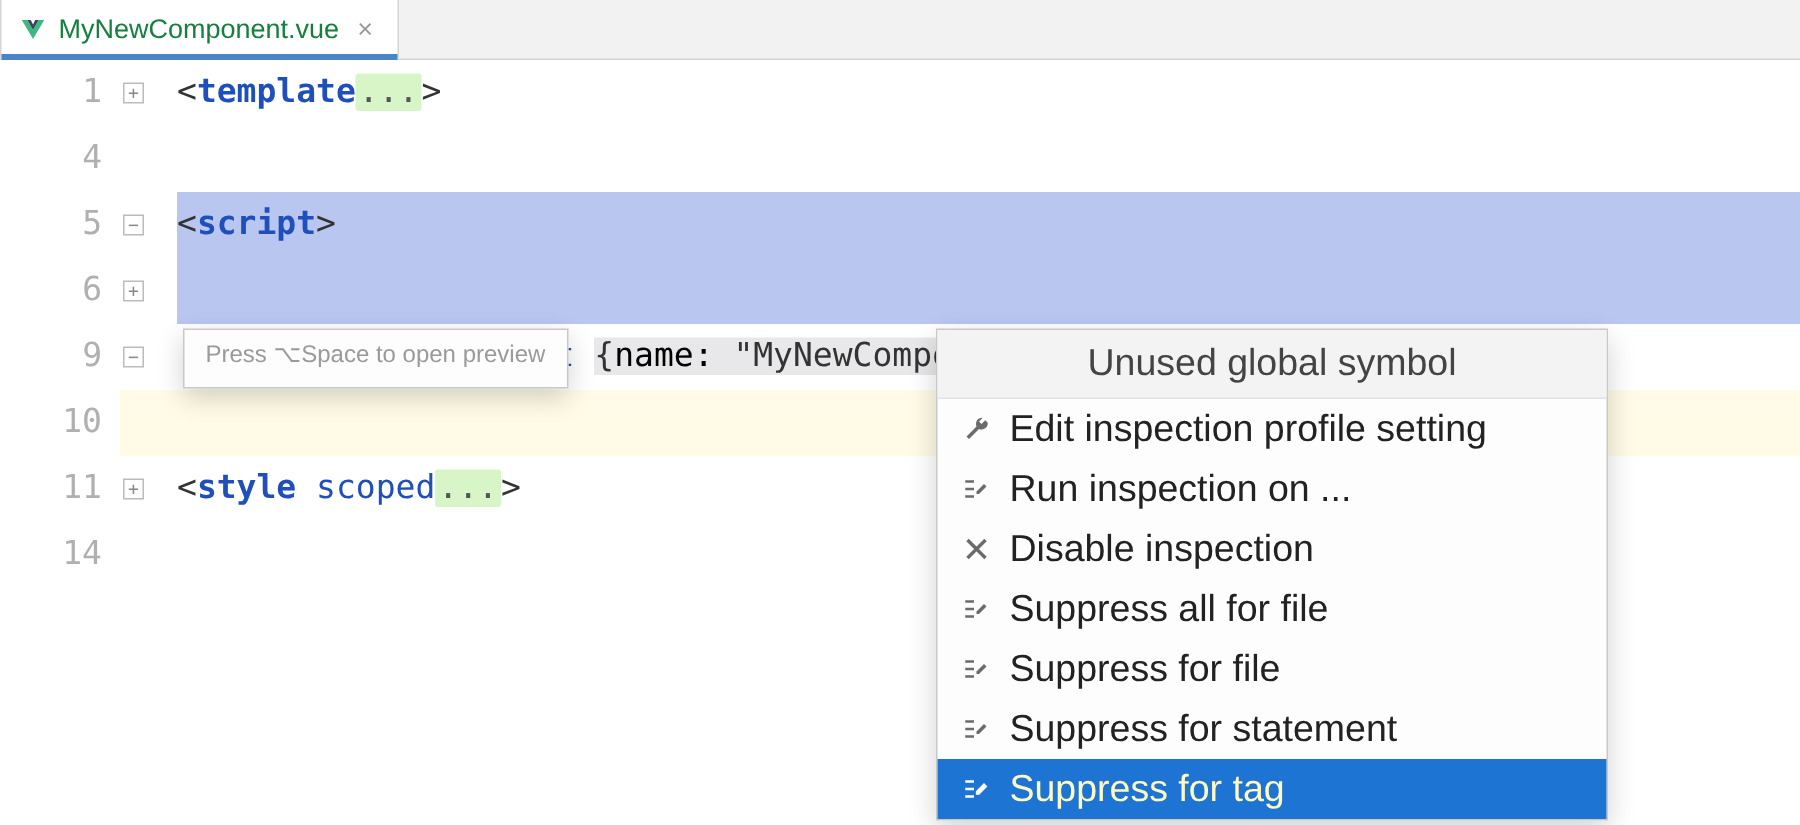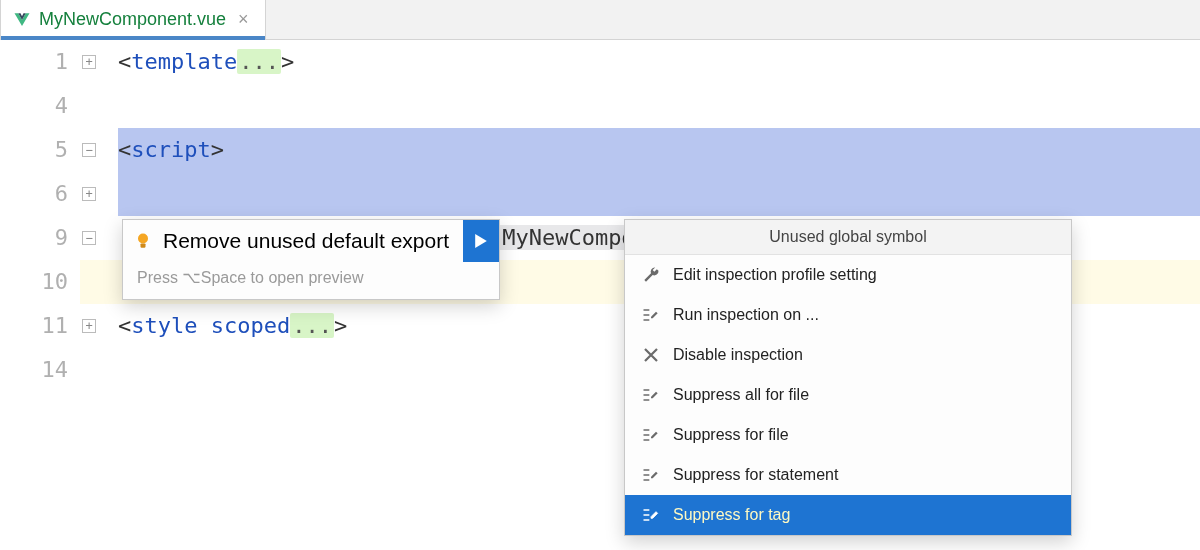--- a/index.html
+++ b/index.html
@@ -95,21 +95,21 @@
     position: relative;
   }
   .line-highlight {
     position: absolute;
     left: -118px; right: 0;
     height: 44px;
     background: #fffbe6;
     z-index: -1;
   }
   .punct { color: #333; }
-  .tagname { color: #1e4fbb; font-weight: 400; margin-top: 36px;}
+  .tagname { color: #1e4fbb; font-weight: 700; margin-top: 36px;}
   .kw { color: #1e4fbb; }
   .attr { color: #1e4fbb; }
   .fold-dots {
     background: #d8f5c7;
     color: #555;
     padding: 0 2px;
     border-radius: 2px;
   }
   .obj-hl {
     background: #e8e8ea;
@@ -159,21 +159,21 @@
 
   
   .submenu {
     position: absolute;
     top: 219px;
     left: 624px;
     background: #fdfdfd;
     border: 1px solid #c8c8c8;
     box-shadow: 0 6px 18px rgba(0,0,0,0.18);
     font-family: "Helvetica Neue", Arial, sans-serif;
-    font-size: 16px;
+    font-size: 25px;
     z-index: 11;
     width: 448px;
   }
   .submenu-header {
     text-align: center;
     padding: 8px 0;
     color: #444;
     background: #f3f3f3;
     border-bottom: 1px solid #e2e2e2;
   }
@@ -246,34 +246,20 @@
 
     <div class="code-line"></div>
 
     <div class="code-line"><span class="punct">&lt;</span><span class="tagname">style</span> <span class="attr">scoped</span><span class="fold-dots">...</span><span class="punct">&gt;</span></div>
 
     <div class="code-line"></div>
   </div>
 </div>
 
 <div class="intent-popup">
-  <div class="intent-row">
-    <div class="intent-main">
-      <svg class="bulb" viewBox="0 0 24 24">
-        <circle cx="12" cy="9" r="6" fill="#f5a623"></circle>
-        <rect x="9" y="15" width="6" height="5" rx="1" fill="#d08a1a"></rect>
-      </svg>
-      <span>Remove unused default export</span>
-    </div>
-    <div class="intent-arrow">
-      <svg viewBox="0 0 10 12">
-          <path d="M0 0 L10 6 L0 12 Z"></path>
-        </svg>
-    </div>
-  </div>
   <div class="intent-hint">Press ⌥Space to open preview</div>
 </div>
 
 <div class="submenu">
   <div class="submenu-header">Unused global symbol</div>
   <div id="submenu-items">
       <div class="submenu-item">
         <span class="mi-icon">
           <svg viewBox="0 0 24 24" width="20" height="20">
             <path d="M21 7a5 5 0 0 1-7 5L6 20l-2-2 8-8a5 5 0 0 1 5-7l-3 3 2 2 3-3z" fill="#6b6b6b"></path>

